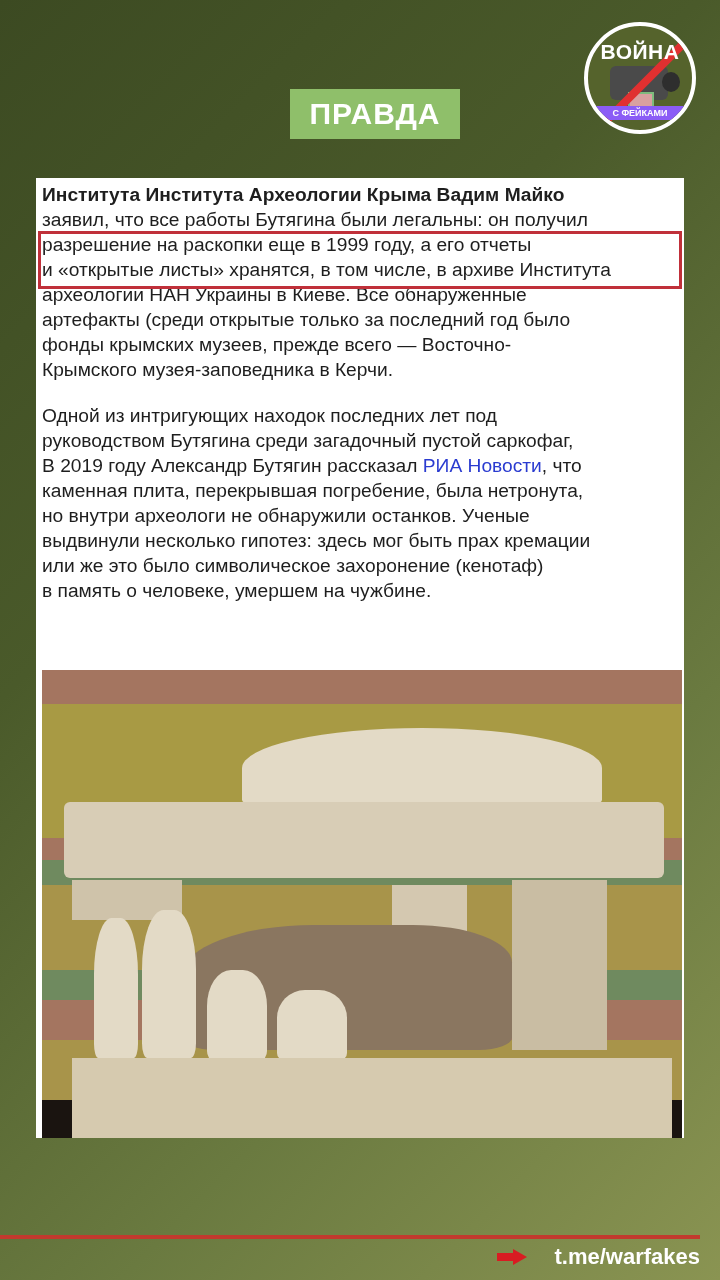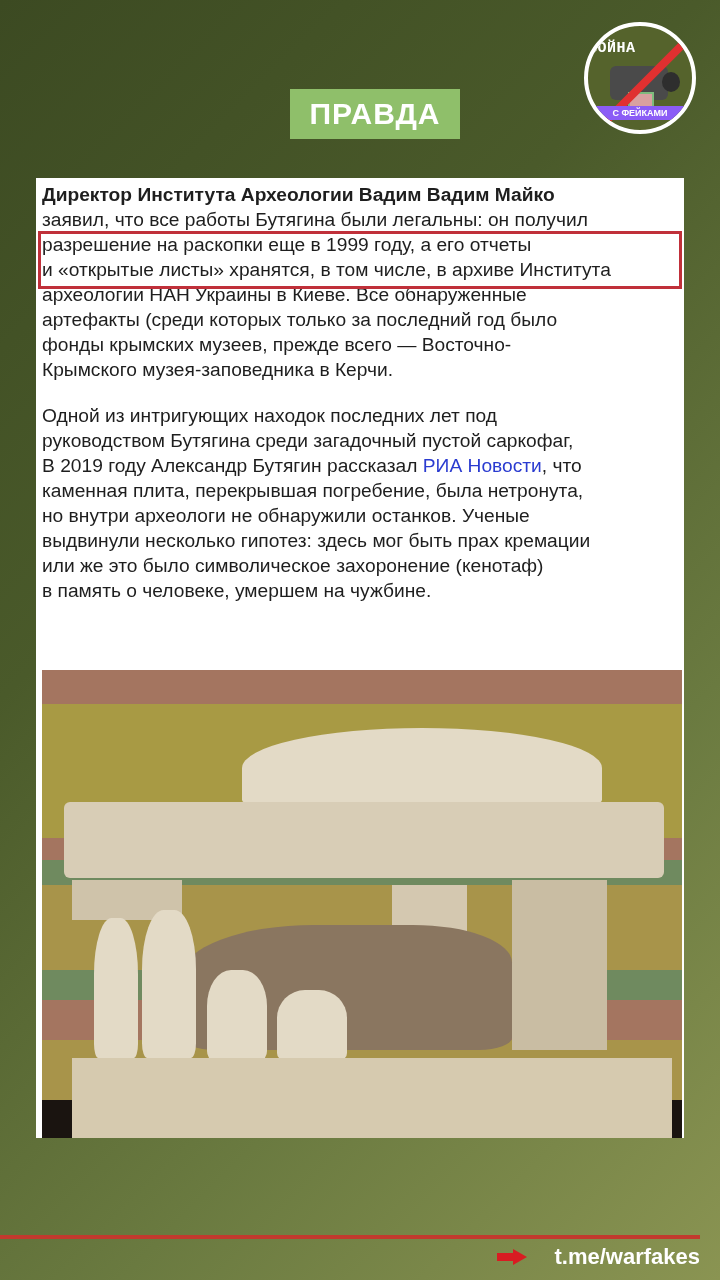--- a/index.html
+++ b/index.html
@@ -7,23 +7,23 @@
     width: 720px; height: 1280px; overflow: hidden; position: relative;
     background: linear-gradient(135deg, #3c4a22 0%, #4a5a2a 35%, #6a7a40 70%, #8a9452 100%);
     font-family: "DejaVu Sans", sans-serif;
   }
   .logo {
     position: absolute; left: 584px; top: 22px; width: 112px; height: 112px;
     border-radius: 50%; border: 4px solid #fff; box-sizing: border-box;
     background: #55632c; overflow: hidden;
   }
   .logo-title {
-    position: absolute; top: 14px; left: 0; right: 0; text-align: left;
-    color: #fff; font-weight: bold; font-size: 15px; letter-spacing: 0.5px;
-    font-family: Liberation Mono, monospace;
+    position: absolute; top: 14px; left: 0; right: 0; text-align: center;
+    color: #fff; font-weight: bold; font-size: 21px; letter-spacing: 0.5px;
+    font-family: Liberation Sans, sans-serif;
   }
   .logo-cam {
     position: absolute; left: 22px; top: 40px; width: 58px; height: 34px;
     background: #4a4a4a; border-radius: 6px;
   }
   .logo-cam:before {
     content: ""; position: absolute; right: -12px; top: 6px; width: 18px; height: 20px;
     background: #2e2e2e; border-radius: 50%;
   }
   .logo-cake {
@@ -108,26 +108,26 @@
   <div class="logo-cake"></div>
   <div class="logo-slash"></div>
   <div class="logo-title">ВОЙНА</div>
   <div class="logo-bar">С ФЕЙКАМИ</div>
 </div>
 
 <div class="badge">ПРАВДА</div>
 
 <div class="card">
   <div class="text">
-    <span class="line bold">Директор Института Археологии Вадим Вадим Майко</span>
+    <span class="line bold">Института Института Археологии Крыма Вадим Майко</span>
     <span class="line">заявил, что все работы Бутягина были легальны: он получил</span>
     <span class="line">разрешение на раскопки еще в 1999 году, а его отчеты</span>
     <span class="line">и «открытые листы» хранятся, в том числе, в архиве Института</span>
     <span class="line">археологии НАН Украины в Киеве. Все обнаруженные</span>
-    <span class="line">артефакты (среди которых только за последний год было</span>
+    <span class="line">артефакты (среди открытые только за последний год было</span>
     <span class="line">фонды крымских музеев, прежде всего — Восточно-</span>
     <span class="line">Крымского музея-заповедника в Керчи.</span>
     <div class="para-gap"></div>
     <span class="line">Одной из интригующих находок последних лет под</span>
     <span class="line">руководством Бутягина среди загадочный пустой саркофаг,</span>
     <span class="line"><span>В 2019 году Александр Бутягин рассказал </span><span class="link">РИА Новости</span><span>, что</span></span>
     <span class="line">каменная плита, перекрывшая погребение, была нетронута,</span>
     <span class="line">но внутри археологи не обнаружили останков. Ученые</span>
     <span class="line">выдвинули несколько гипотез: здесь мог быть прах кремации</span>
     <span class="line">или же это было символическое захоронение (кенотаф)</span>

